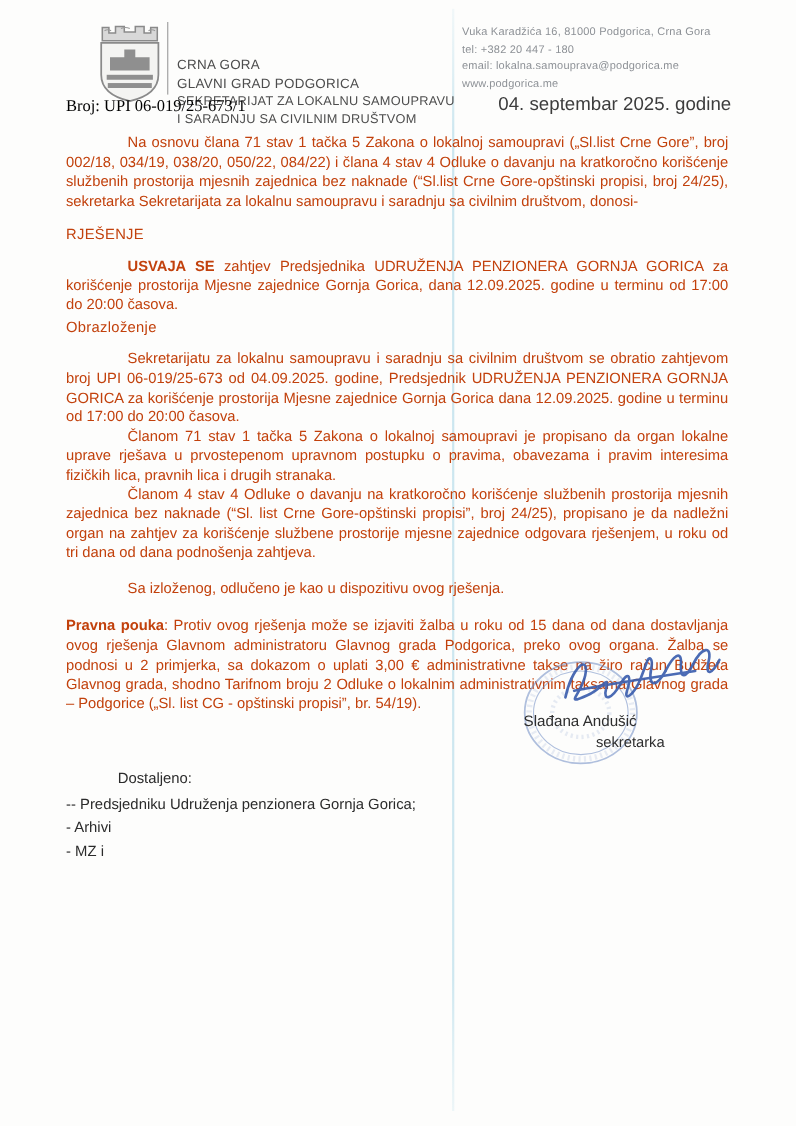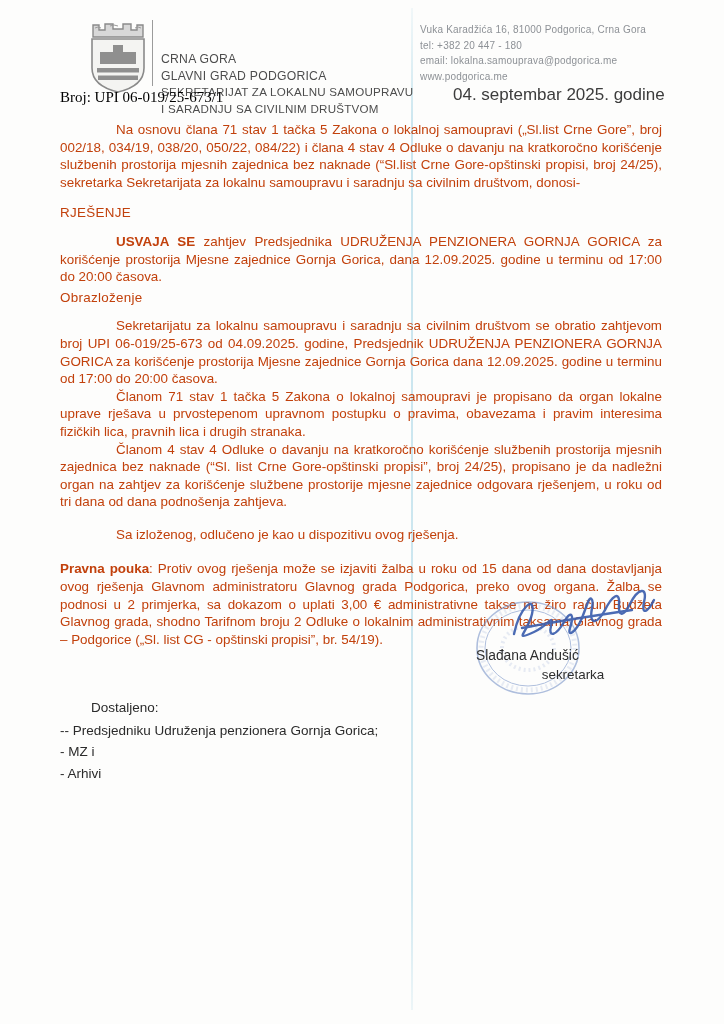--- a/index.html
+++ b/index.html
@@ -34,21 +34,21 @@
   b{font-weight:bold;}
   
   .sig-area{position:absolute;left:462px;top:576px;width:222px;height:140px;}
   .sig-svg{position:absolute;left:0;top:0;}
   .sig-name{position:absolute;left:14px;top:72px;width:194px;text-align:left;
     font-size:13.8px;color:#2e2e2e;}
   .sig-role{position:absolute;left:14px;top:91px;width:194px;text-align:center;
     font-size:13.4px;color:#2e2e2e;}
   
   .distribution{position:absolute;left:60px;top:697px;font-size:13.5px;line-height:21.5px;color:#2b2b2b;}
-  .dist-label{margin-left:31px;margin-bottom:1px;}
+  .dist-label{margin-left:47px;margin-bottom:1px;}
 </style>
 </head>
 <body>
 
 <div class="page">
 
   <div class="scan-line"></div>
 
   <svg class="coat" width="64" height="78" viewBox="0 0 64 78" aria-hidden="true">
 
@@ -118,17 +118,17 @@
         <path d="M60 52 C90 46 130 40 170 34"></path>
       </g>
     </svg>
     <div class="sig-name">Slađana Andušić</div>
     <div class="sig-role">sekretarka</div>
   </div>
 
   <div class="distribution">
     <div class="dist-label">Dostaljeno:</div>
     <div>-- Predsjedniku Udruženja penzionera Gornja Gorica;</div>
+    <div>- Arhivi</div>
     <div>- MZ i</div>
-    <div>- Arhivi</div>
   </div>
 
 </div>
 
 </body></html>

